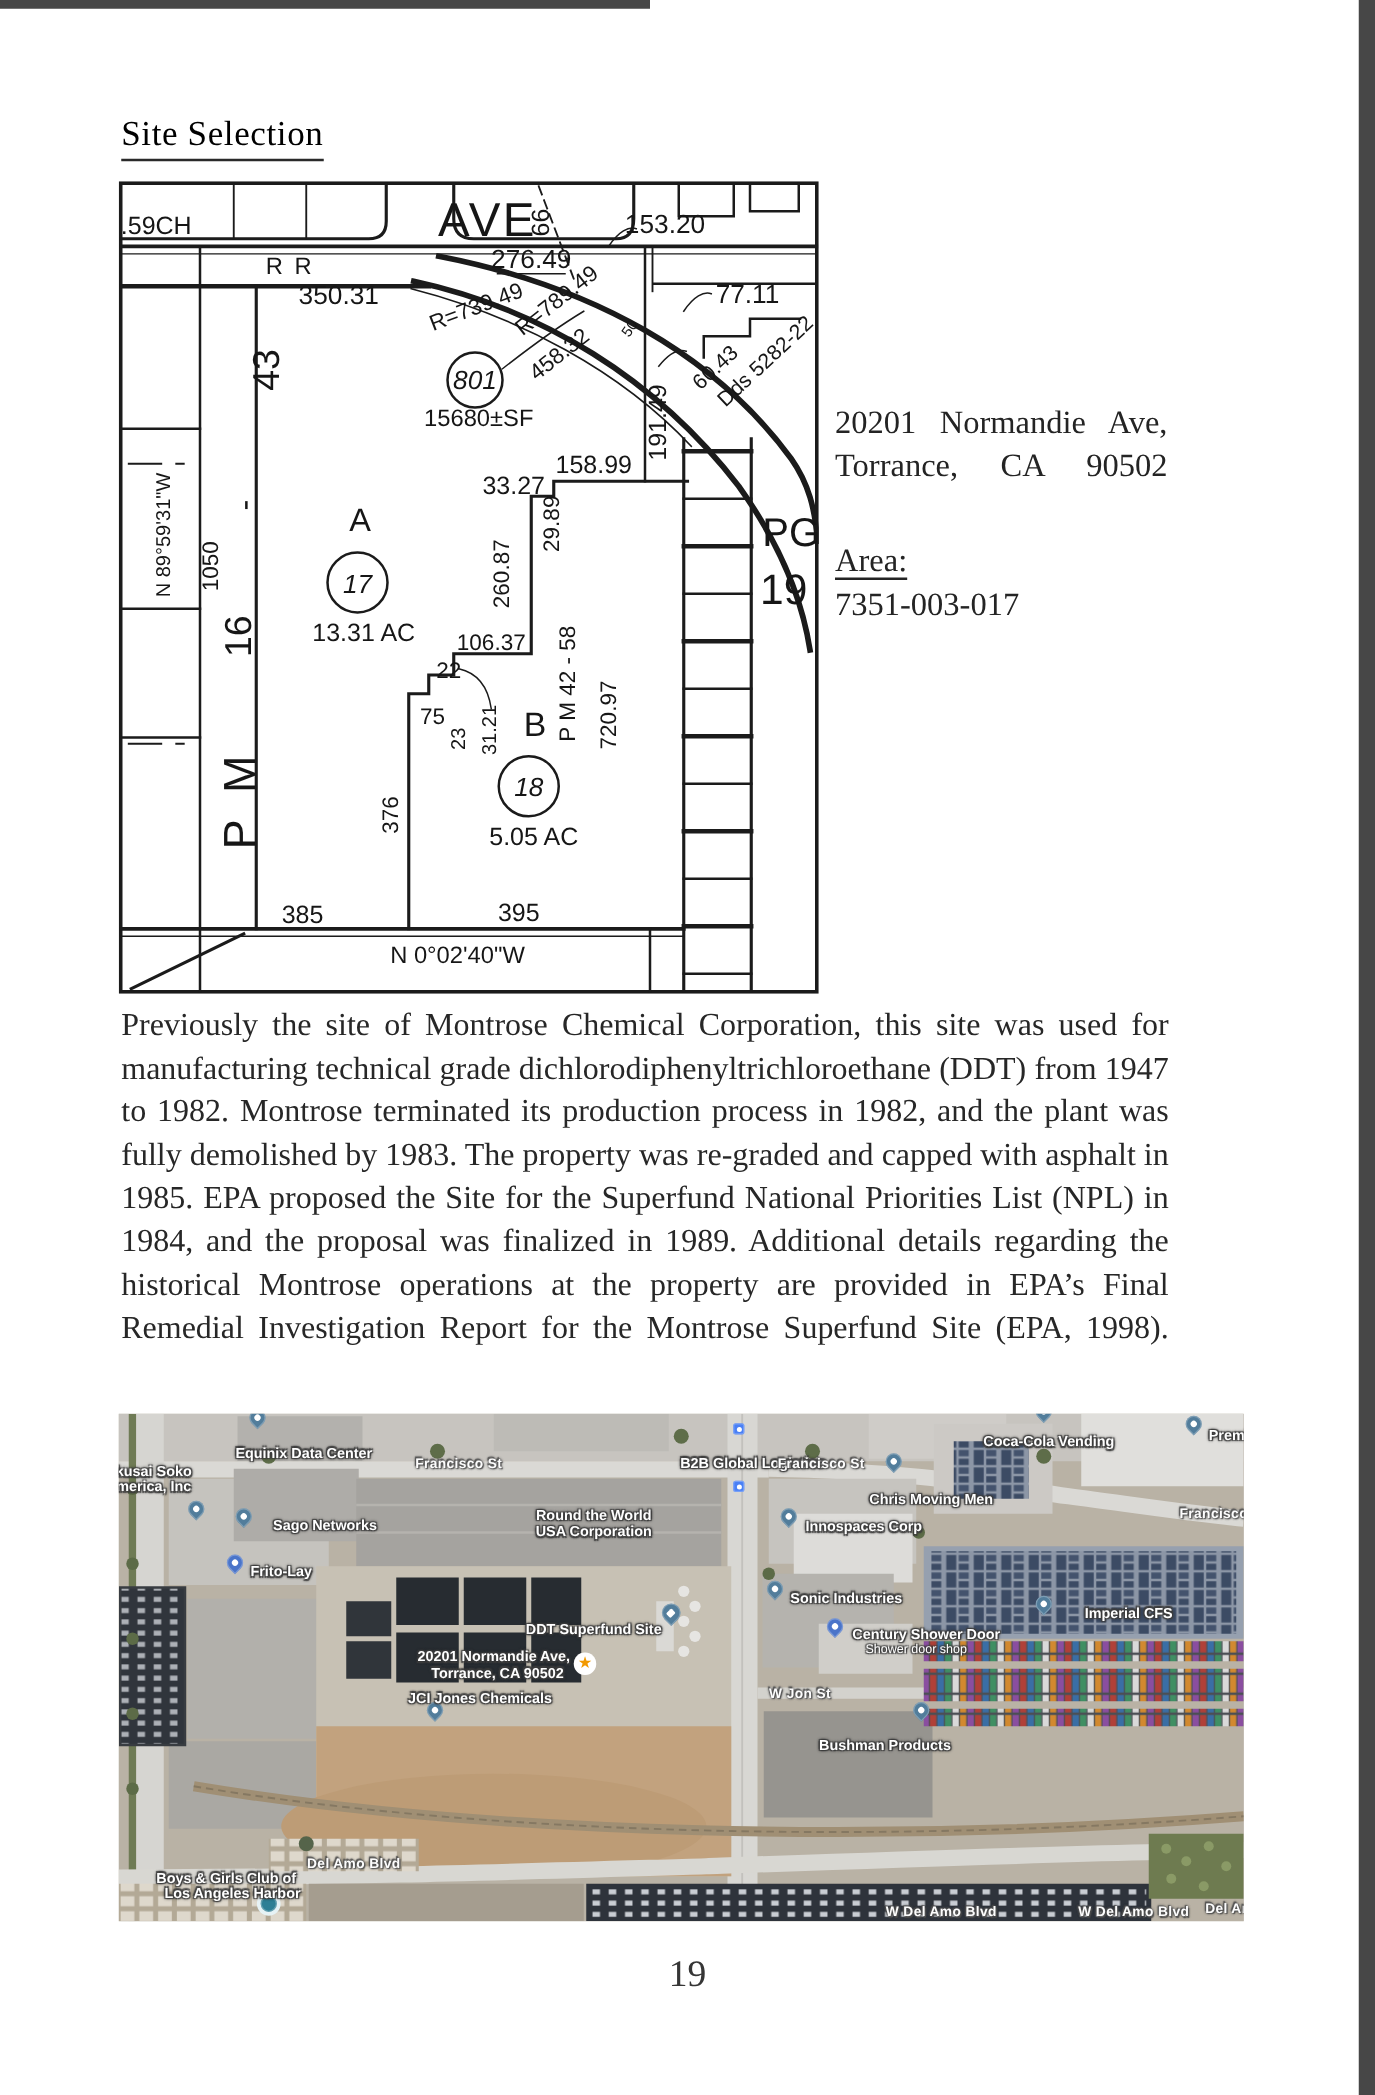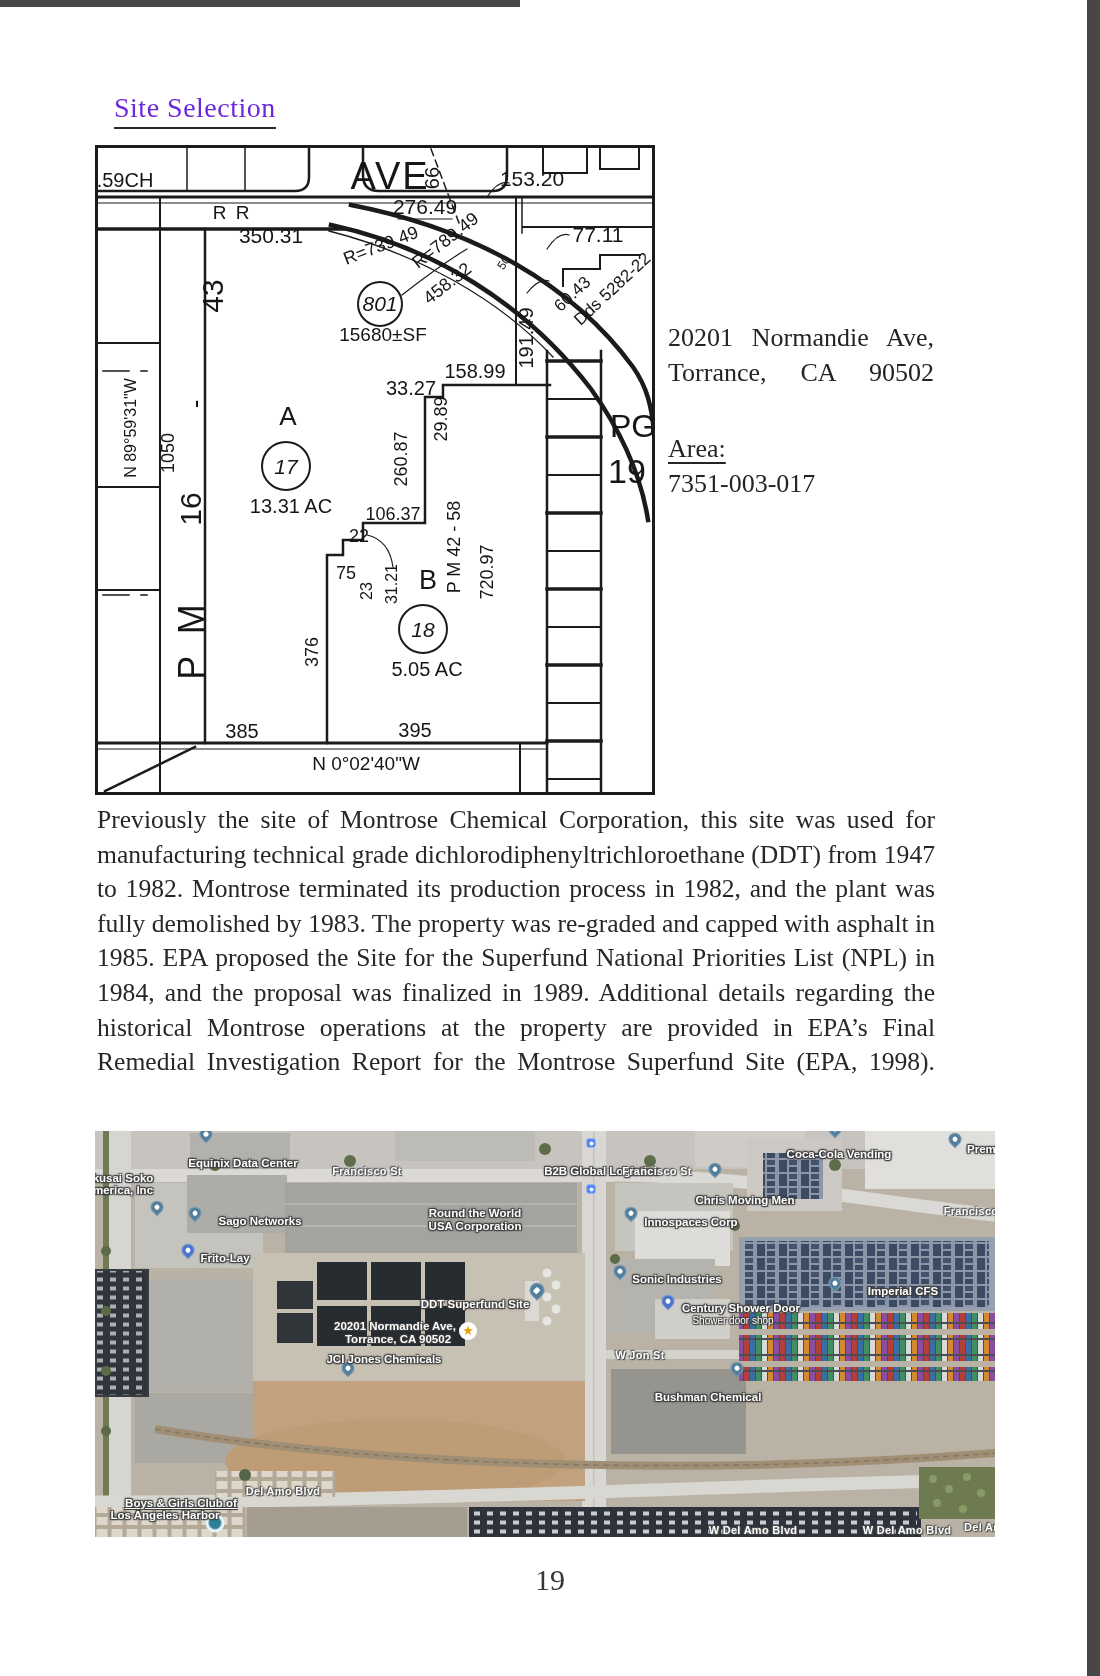--- a/index.html
+++ b/index.html
@@ -2,21 +2,21 @@
 <html><head>
 <meta charset="utf-8">
 <style>
   html,body{margin:0;padding:0;}
   body{width:1100px;height:1676px;position:relative;background:#ffffff;
        font-family:"Liberation Serif", serif;overflow:hidden;}
 
   .edge-r{position:absolute;right:0;top:0;width:13px;height:1676px;background:#474747;}
   .edge-t{position:absolute;left:0;top:0;width:520px;height:7px;background:#474747;}
 
-  .title{position:absolute;left:114px;top:92px;font-size:28px;color:#6d28d9;
+  .title{position:absolute;left:97px;top:92px;font-size:28px;color:#000000;
          border-bottom:2px solid #2a2a2a;padding-bottom:3px;letter-spacing:.5px;}
 
   #parcel-map{position:absolute;left:95px;top:145px;width:560px;height:650px;}
 
   .info{position:absolute;left:668px;top:320px;width:266px;font-size:26px;color:#242424;line-height:35px;}
   .hd{text-decoration:underline;text-underline-offset:5px;}
   .jline{text-align:justify;text-align-last:justify;}
   .mt1{margin-top:41px;}
   .mt2{margin-top:30px;}
 
@@ -335,23 +335,23 @@
       <div class="sat-label street" style="left: 876px; top: 80px;">Francisco</div>
       <div class="sat-label place" style="left: 582px; top: 148px;">Sonic Industries</div>
       <div class="sat-label place" style="left: 792px; top: 160px; padding-left: 32px;">Imperial CFS</div>
       <div class="sat-label place" style="left: 380px; top: 173px;">DDT Superfund Site</div>
       <div class="sat-label place" style="left: 300px; top: 195px;">20201 Normandie Ave,</div>
       <div class="sat-label place" style="left: 303px; top: 208px;">Torrance, CA 90502</div>
       <div class="sat-label place" style="left: 289px; top: 228px;">JCI Jones Chemicals</div>
       <div class="sat-label place" style="left: 646px; top: 177px;">Century Shower Door</div>
       <div class="sat-label place-sub" style="left: 638px; top: 189px;">Shower door shop</div>
       <div class="sat-label street" style="left: 545px; top: 224px;">W Jon St</div>
-      <div class="sat-label place" style="left: 613px; top: 266px;">Bushman Chemical</div>
+      <div class="sat-label place" style="left: 613px; top: 266px;">Bushman Products</div>
       <div class="sat-label street" style="left: 188px; top: 360px;">Del Amo Blvd</div>
-      <div class="sat-label place" style="left: 86px; top: 372px; text-decoration: underline;">Boys &amp; Girls Club of</div>
-      <div class="sat-label place" style="left: 70px; top: 384px;">Los Angeles Harbor</div>
+      <div class="sat-label place" style="left: 86px; top: 372px;">Boys &amp; Girls Club of</div>
+      <div class="sat-label place" style="left: 91px; top: 384px;">Los Angeles Harbor</div>
       <div class="sat-label street" style="left: 658px; top: 399px;">W Del Amo Blvd</div>
       <div class="sat-label street" style="left: 812px; top: 399px;">W Del Amo Blvd</div>
       <div class="sat-label street" style="left: 886px; top: 396px;">Del Ar</div>
     </div>
 </div>
 
 <div class="pagenum">19</div>
 
 </body></html>

